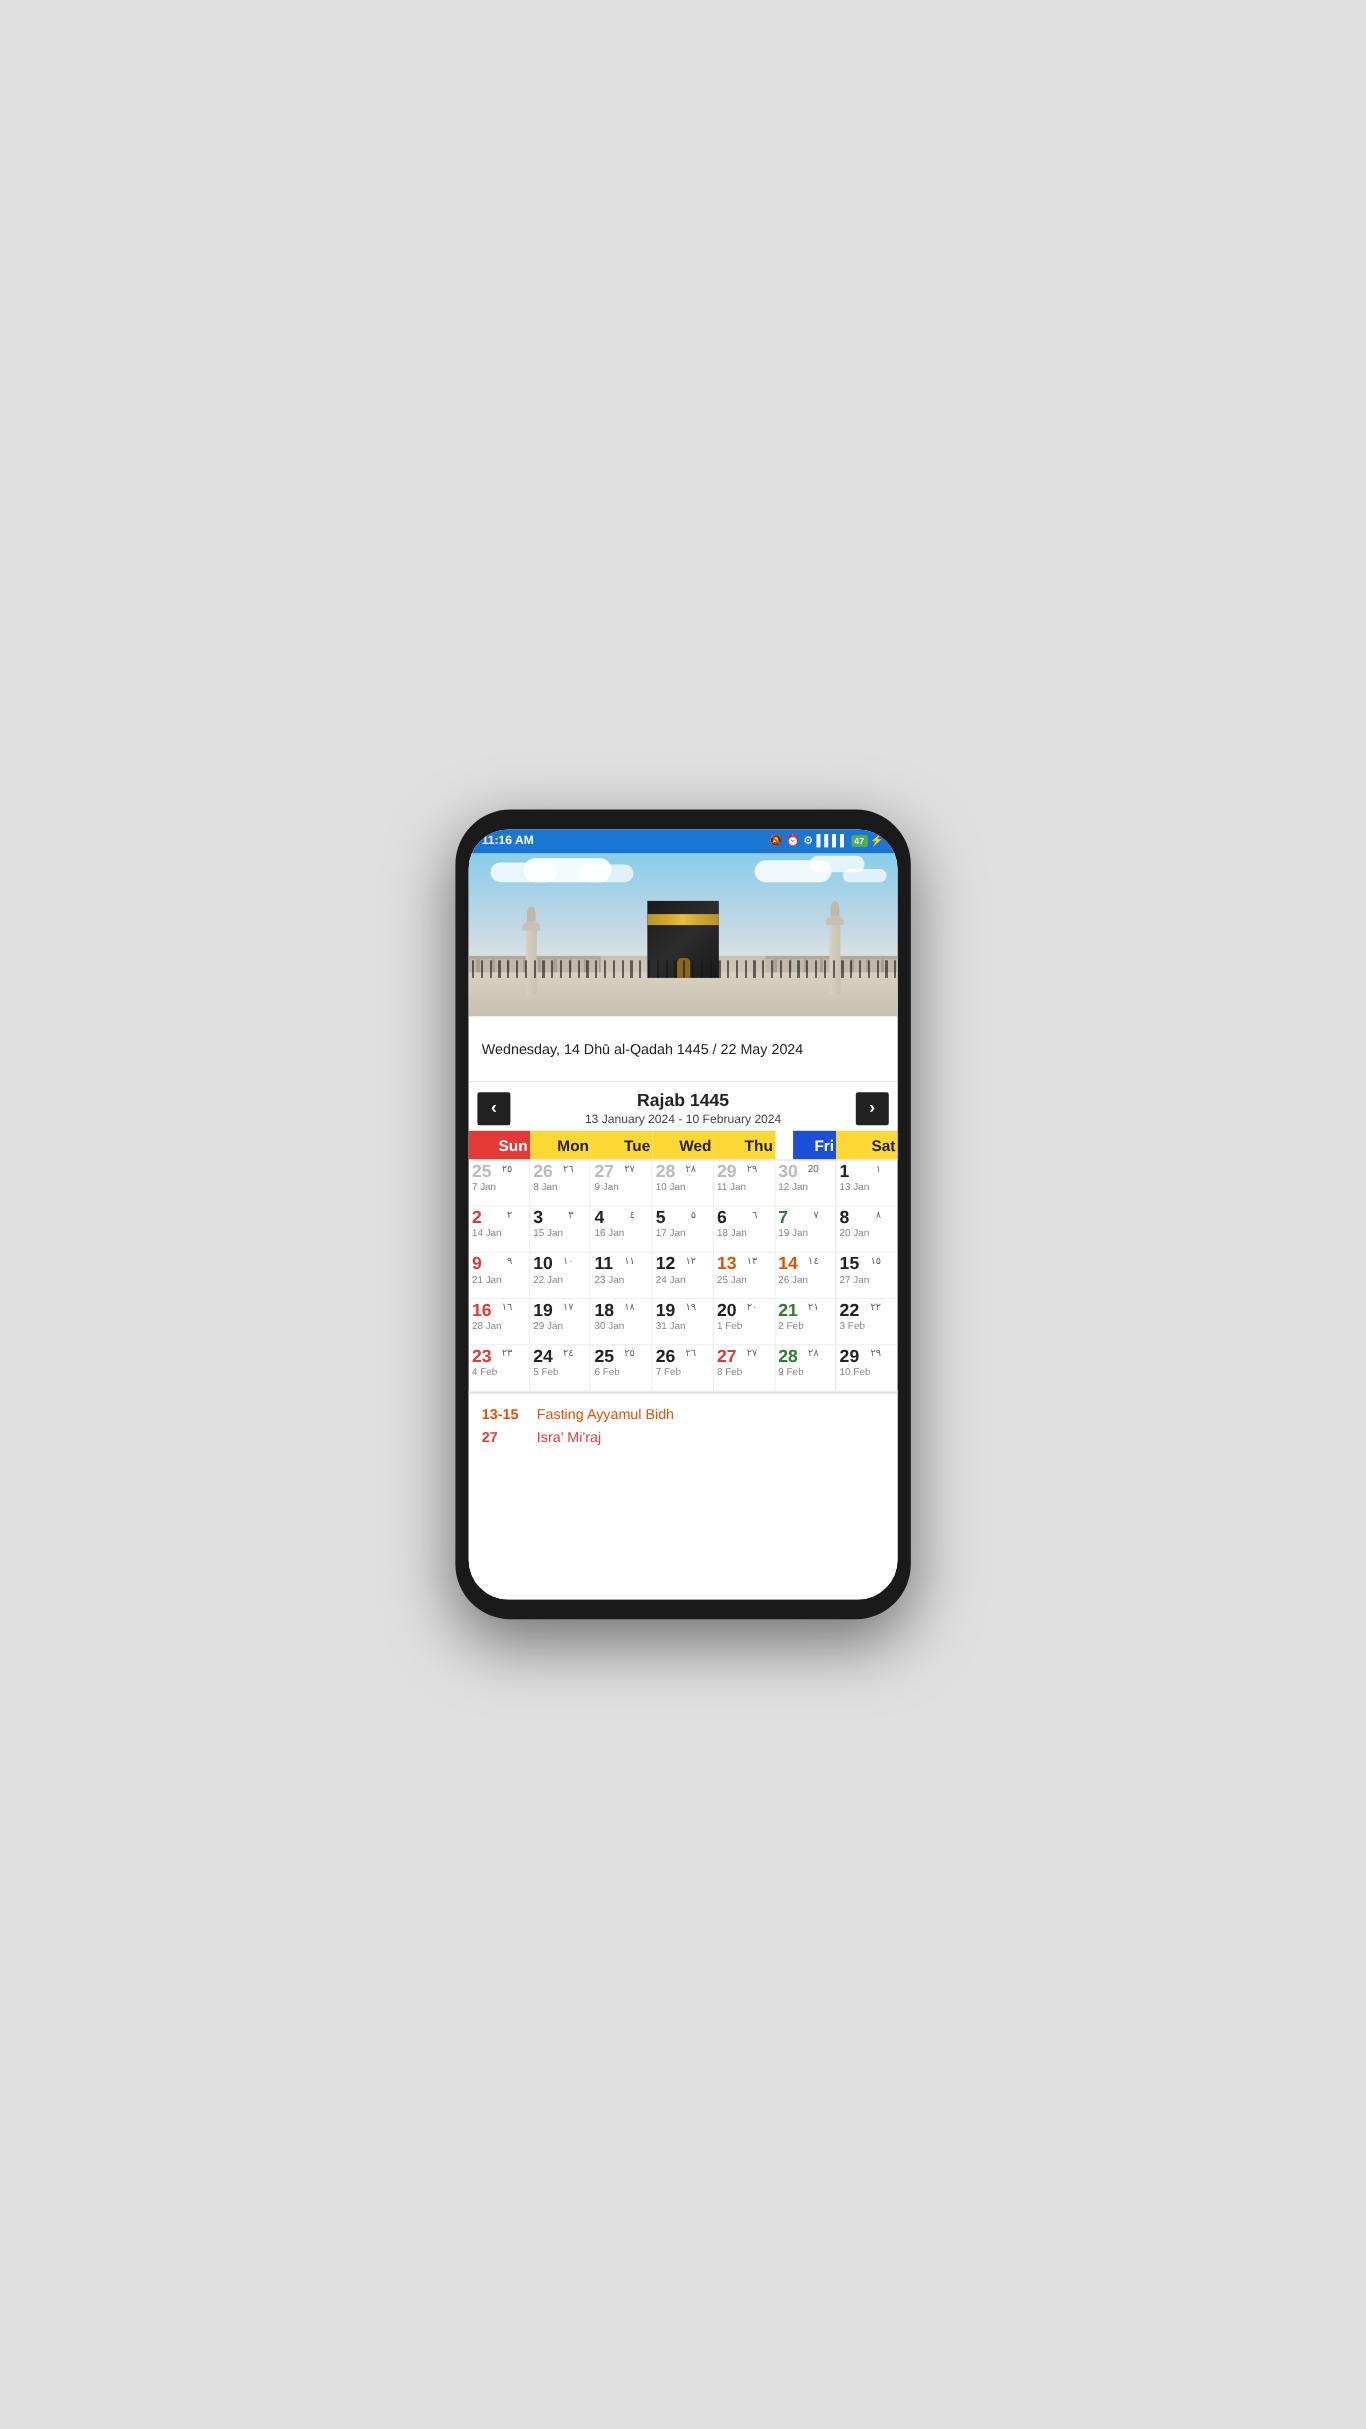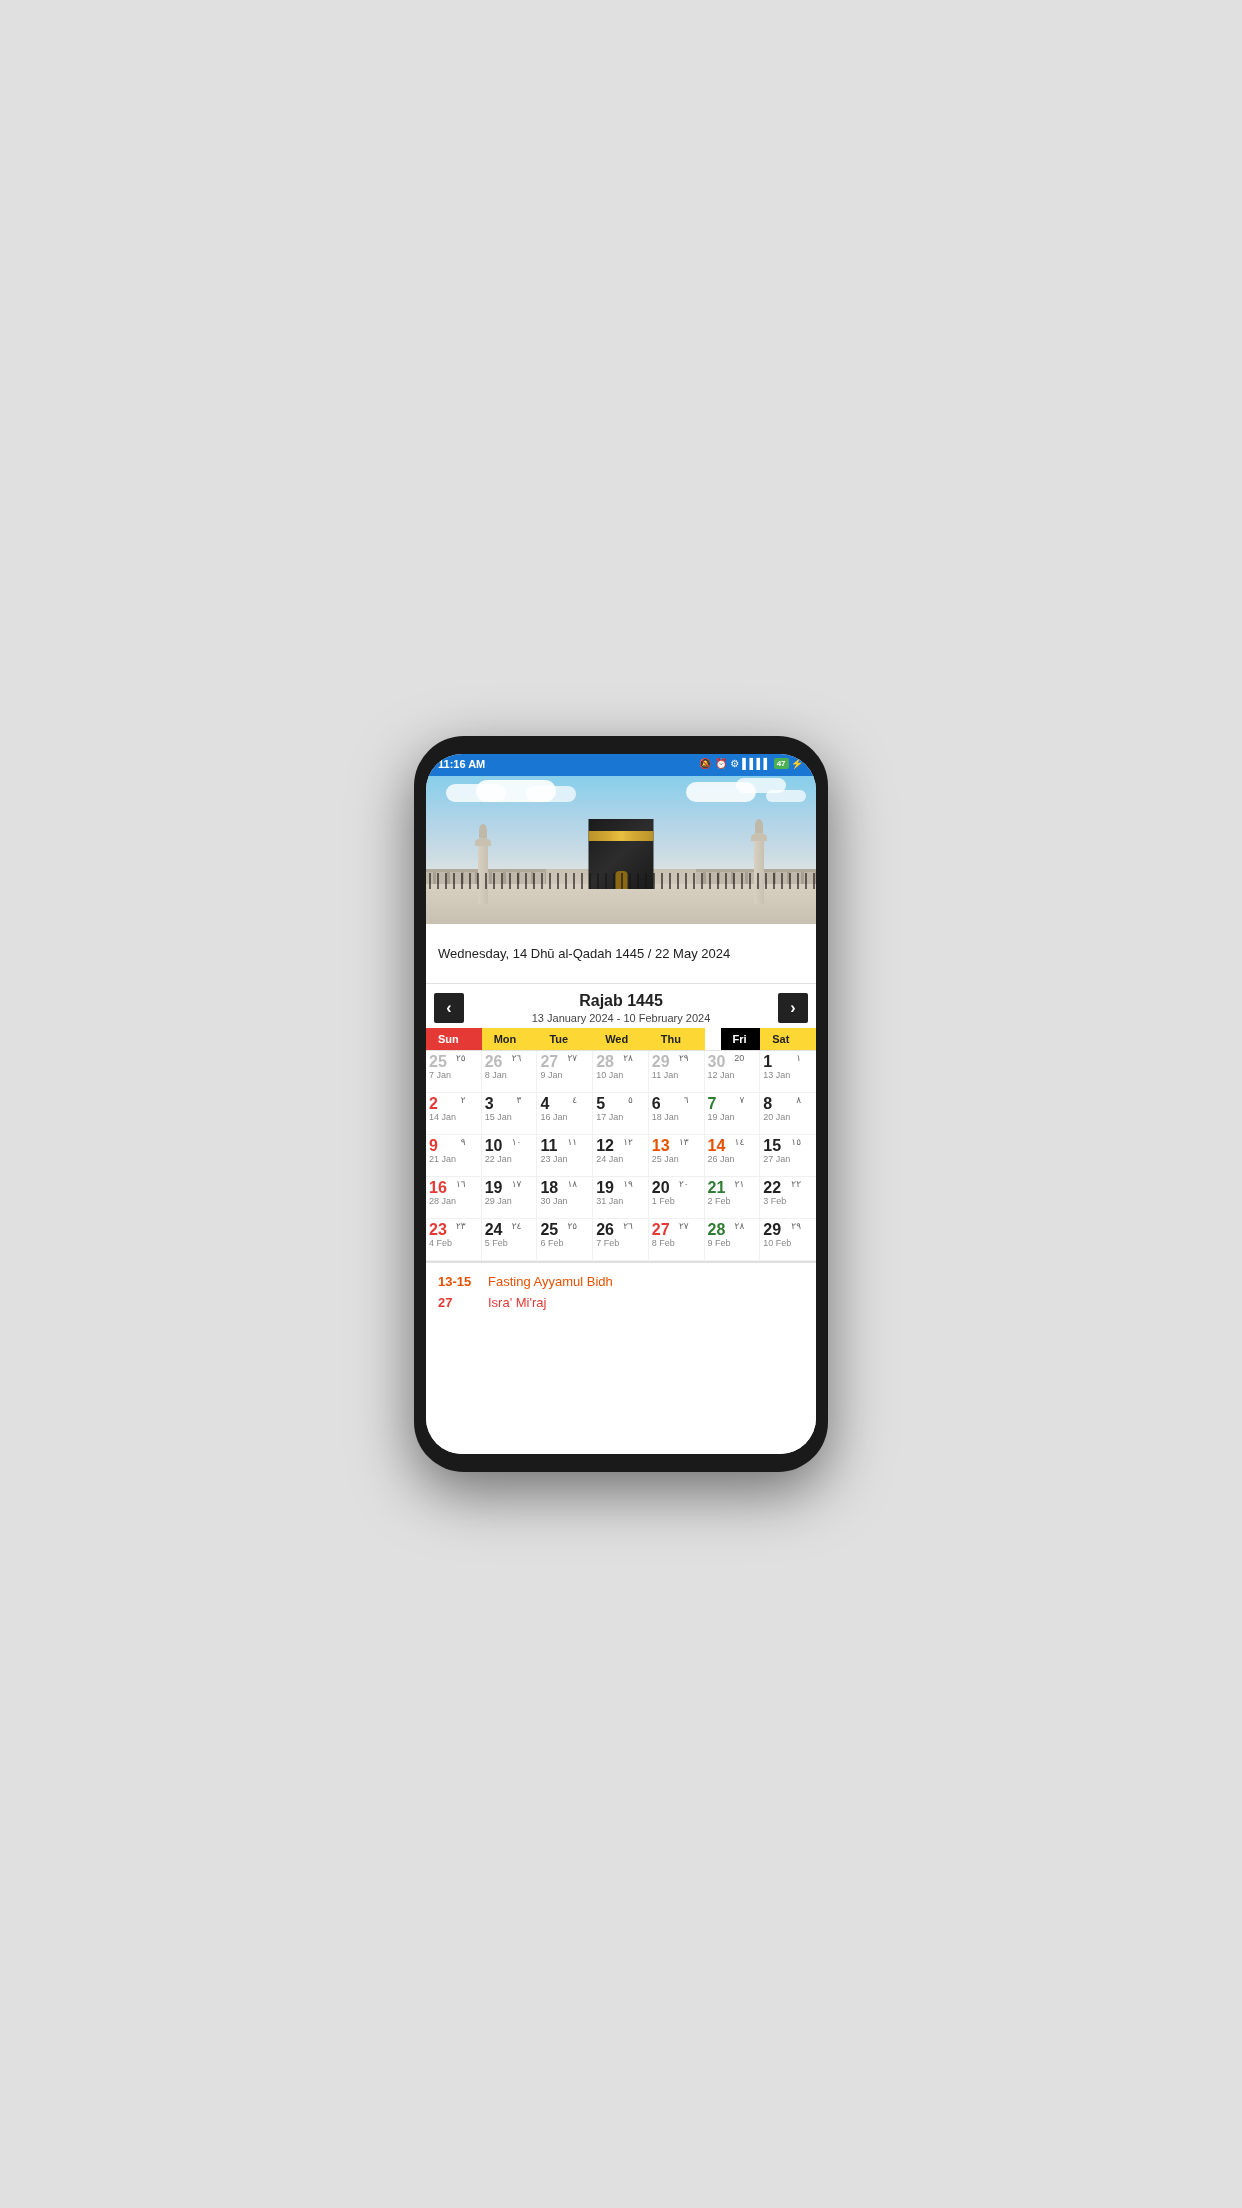--- a/index.html
+++ b/index.html
@@ -172,32 +172,32 @@
       color: #444;
       margin-top: 2px;
     }
     
     .day-headers {
       display: grid;
       grid-template-columns: repeat(7, 1fr);
       flex-shrink: 0;
     }
     .day-header {
-      text-align: left;
-      padding: 5px 12px;
-      font-size: 11px;
+      text-align: right;
+      padding: 5px 2px;
+      font-size: 14px;
       font-weight: bold;
       color: white;
     }
     .dh-sun { background: #e53935; }
     .dh-mon { background: #fdd835; color: #222; }
     .dh-tue { background: #fdd835; color: #222; }
     .dh-wed { background: #fdd835; color: #222; }
     .dh-thu { background: #fdd835; color: #222; }
-    .dh-fri { background: #000000; margin-left: 16px; }
+    .dh-fri { background: #1d4ed8; margin-left: 16px; }
     .dh-sat { background: #fdd835; color: #222; }
     
     .cal-grid {
       display: grid;
       grid-template-columns: repeat(7, 1fr);
       flex-shrink: 0;
       border-top: 1px solid #e0e0e0;
     }
     .cal-cell {
       border-right: 1px solid #f0f0f0;

